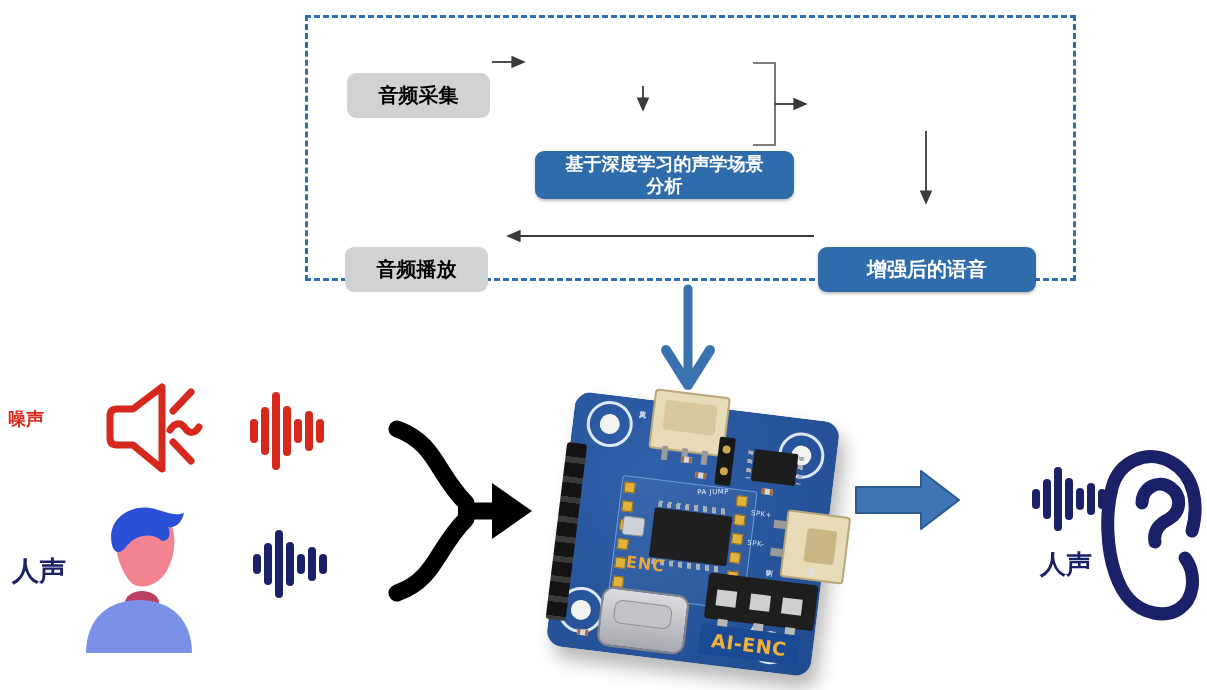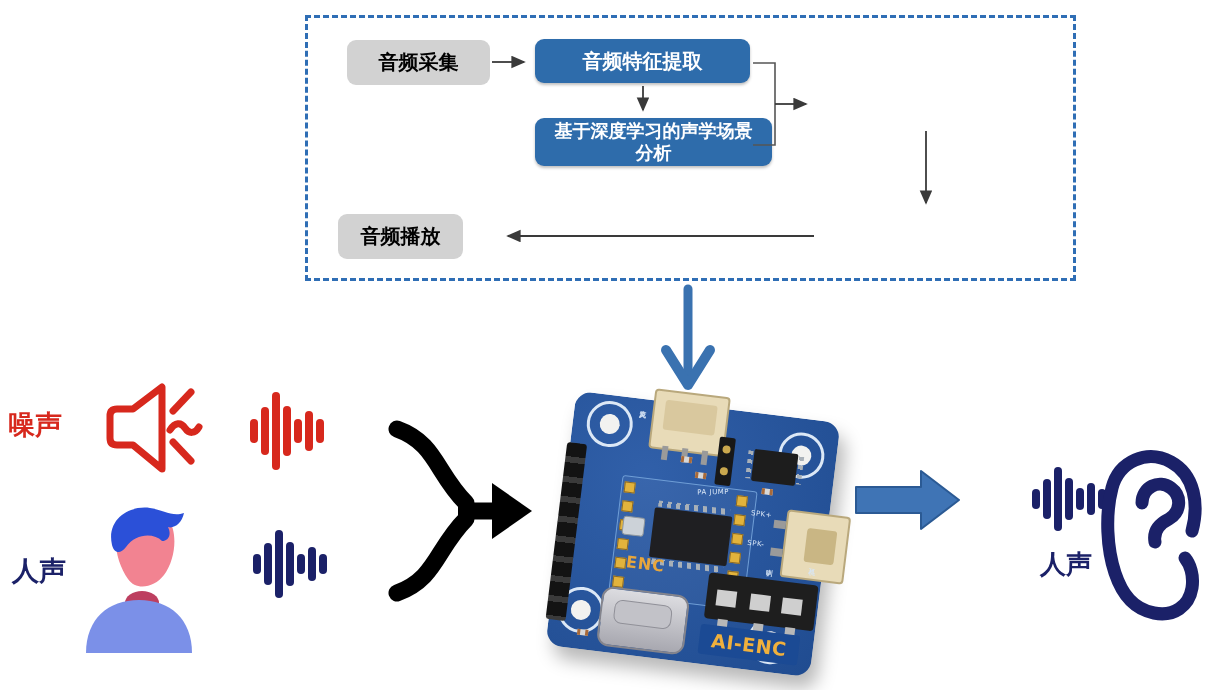--- a/index.html
+++ b/index.html
@@ -3,33 +3,33 @@
 <meta charset="utf-8">
 <style>
   html,body{margin:0;padding:0;background:#fff;}
   .page{position:relative;width:1207px;height:690px;background:#ffffff;overflow:hidden;
         font-family:"DejaVu Sans","Liberation Sans",sans-serif;}
   .abs{position:absolute;}
 
   
   .dashed-box{left:305px;top:15px;width:765px;height:260px;border:3px dashed #2f6eb5;}
   .flow-box{display:flex;align-items:center;justify-content:center;text-align:center;
-            font-weight:700;border-radius:9px;line-height:1.25;}
+            font-weight:700;border-radius:9px;line-height:1.25;margin-top:33px;}
   .gray-box{background:#d2d2d2;color:#000;font-size:20px;}
   .blue-box{background:#2e6cab;color:#fff;box-shadow:0 2px 3px rgba(0,0,0,.25);}
   .box-capture{left:347px;top:40px;width:143px;height:45px;}
   .box-feature{left:535px;top:39px;width:215px;height:44px;font-size:20px;}
-  .box-scene{left:535px;top:118px;width:215px;height:48px;font-size:18px;padding:0 11px;}
+  .box-scene{left:535px;top:118px;width:215px;height:48px;font-size:18px;padding:0 22px;}
   .box-denoise{left:818px;top:77px;width:218px;height:52px;font-size:19px;padding:0 6px;}
   .box-enhanced{left:818px;top:214px;width:218px;height:45px;font-size:20px;}
-  .box-playback{left:338px;top:214px;width:125px;height:45px;text-align:center;}
+  .box-playback{left:345px;top:214px;width:143px;height:45px;text-align:center;}
   .scene-examples{left:537px;top:168px;font-size:19px;font-weight:700;color:#000;white-space:nowrap;}
 
   
-  .noise-label{left:8px;top:407px;font-size:27px;font-weight:700;color:#d7281d;}
+  .noise-label{left:8px;top:407px;font-size:18px;font-weight:700;color:#d7281d;}
   .voice-label-left{left:12px;top:553px;font-size:27px;font-weight:700;color:#1b2168;}
   .voice-label-right{left:1040px;top:547px;font-size:26px;font-weight:700;color:#1b2168;}
 
   
   .wave{display:flex;align-items:center;gap:3px;}
   .wave i{display:block;width:8px;border-radius:4px;}
   .wave-red i{background:#d7281d;}
   .wave-navy i{background:#1b2168;}
   .wave-noise{left:250px;top:392px;height:78px;}
   .wave-voice{left:253px;top:530px;height:68px;}
@@ -86,25 +86,25 @@
 </head>
 <body>
 
 <div class="page">
 
   <div class="abs dashed-box"></div>
 
   <div class="abs flow-box gray-box box-capture">
     <span>音频采集</span>
   </div>
-  <div class="abs flow-box blue-box box-feature">
-    <span>音频特征提取</span>
-  </div>
   <div class="abs flow-box blue-box box-scene">
     <span>基于深度学习的声学场景分析</span>
+  </div>
+  <div class="abs flow-box blue-box box-enhanced">
+    <span>增强后的语音</span>
   </div>
   <div class="abs flow-box gray-box box-playback">
     <span>音频播放</span>
   </div>
 
   <svg class="abs" style="left:0;top:0" width="1207" height="690" viewBox="0 0 1207 690">
     <defs>
       <marker id="arr" markerWidth="9" markerHeight="8" refX="7" refY="3.5" orient="auto">
         <path d="M0,0 L8,3.5 L0,7 Z" fill="#3a3a3a"></path>
       </marker>

